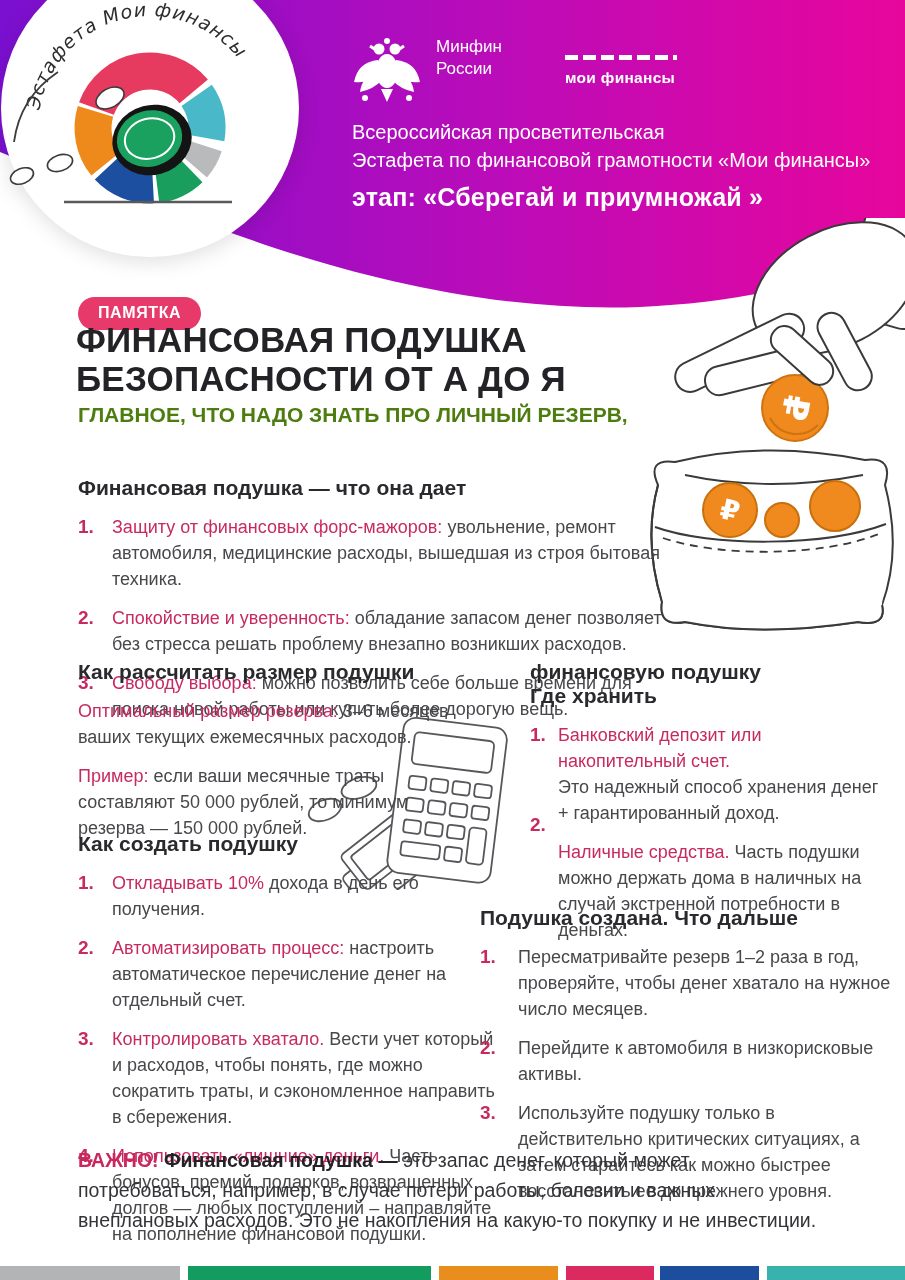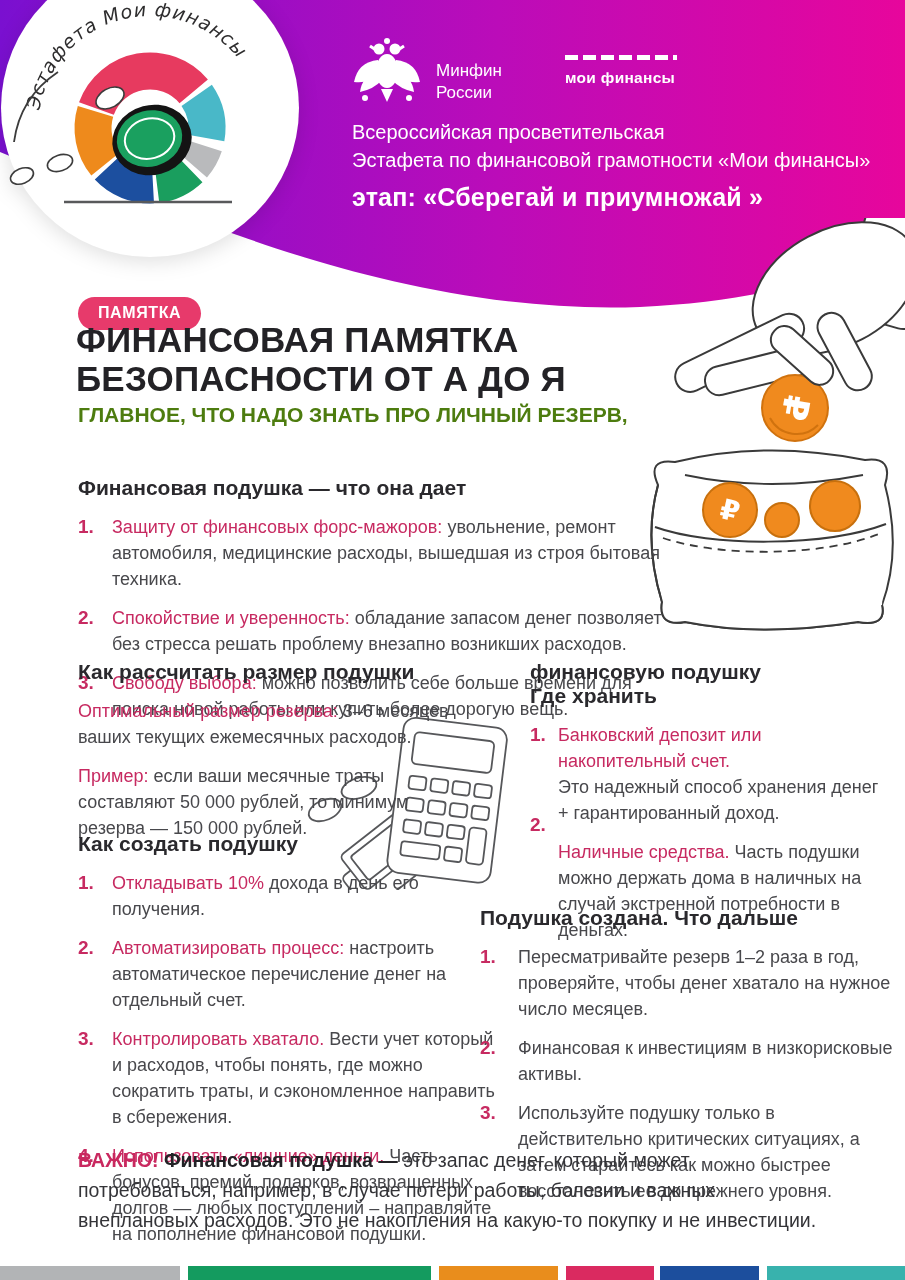--- a/index.html
+++ b/index.html
@@ -8,21 +8,21 @@
   .abs{position:absolute;}
 
   
   #header-blob{left:0;top:0;width:905px;height:370px;z-index:1;}
   #logo-badge{left:0;top:0;width:305px;height:262px;z-index:3;filter:drop-shadow(0 5px 10px rgba(0,0,0,.12));}
   #hand-illo{left:610px;top:218px;width:295px;height:255px;z-index:4;}
   #pillow-illo{left:630px;top:430px;width:275px;height:212px;z-index:2;}
   #calc-illo{left:295px;top:716px;width:215px;height:174px;z-index:2;}
 
   .hdr-text{z-index:5;color:#fff;}
-  #ministry{left:352px;top:36px;display:flex;align-items:flex-end;gap:14px;}
+  #ministry{left:352px;top:36px;display:flex;align-items:flex-start;gap:14px;}
   #ministry .name{font-size:17px;line-height:22px;font-weight:500;}
   #brand{left:565px;top:55px;width:112px;}
   #brand .dashes{height:5px;background:repeating-linear-gradient(90deg,#fff 0 13px,transparent 13px 18px);margin-bottom:9px;}
   #brand .label{font-size:15.5px;font-weight:bold;letter-spacing:.3px;}
   #program{left:352px;top:118px;font-size:20px;line-height:28px;font-weight:400;}
   #stage{left:352px;top:183px;font-size:25px;font-weight:600;letter-spacing:.2px;}
 
   
   #memo-badge{left:78px;top:291px;background:#e73a6b;color:#fff;font-size:16px;font-weight:bold;
               letter-spacing:.6px;padding:7px 20px 8px;border-radius:18px;z-index:5;margin-top:6px;}
@@ -198,21 +198,21 @@
           <rect x="156" y="130" width="17" height="14" rx="3"></rect>
         <rect x="178" y="108" width="17" height="36" rx="4"></rect>
       </g>
     </g>
   </g>
 </svg>
 
 <div id="memo-badge" class="abs">ПАМЯТКА</div>
 
 <div id="page-title" class="abs">
-  <div>ФИНАНСОВАЯ ПАМЯТКА</div>
+  <div>ФИНАНСОВАЯ ПОДУШКА</div>
   <div>БЕЗОПАСНОСТИ ОТ А ДО Я</div>
 </div>
 
 <div id="page-subtitle" class="abs">
   <div>ГЛАВНОЕ, ЧТО НАДО ЗНАТЬ ПРО ЛИЧНЫЙ РЕЗЕРВ,</div>
 </div>
 
 <div id="benefits" class="abs section">
   <h2 class="sec-h">Финансовая подушка — что она дает</h2>
   <div class="item">
@@ -271,21 +271,21 @@
 </div>
 
 <div id="next-block" class="abs section">
   <h2 class="sec-h">Подушка создана. Что дальше</h2>
   <div class="item">
     <span class="num">1.</span>
     <span class="txt">Пересматривайте резерв 1–2 раза в год, проверяйте, чтобы денег хватало на нужное число месяцев.</span>
   </div>
   <div class="item">
     <span class="num">2.</span>
-    <span class="txt">Финансовая к инвестициям в низкорисковые активы.</span>
+    <span class="txt">Перейдите к автомобиля в низкорисковые активы.</span>
   </div>
   <div class="item">
     <span class="num">3.</span>
     <span class="txt">Используйте подушку только в действительно критических ситуациях, а затем старайтесь как можно быстрее восстановить ее до прежнего уровня.</span>
   </div>
 </div>
 
 <div id="important" class="abs">
   <span class="imp-label">ВАЖНО!</span><span class="imp-bold"> Финансовая подушка —</span><span> это запас денег, который может потребоваться, например, в случае потери работы, болезни и важных внеплановых расходов. Это не накопления на какую-то покупку и не инвестиции.</span>
 </div>

